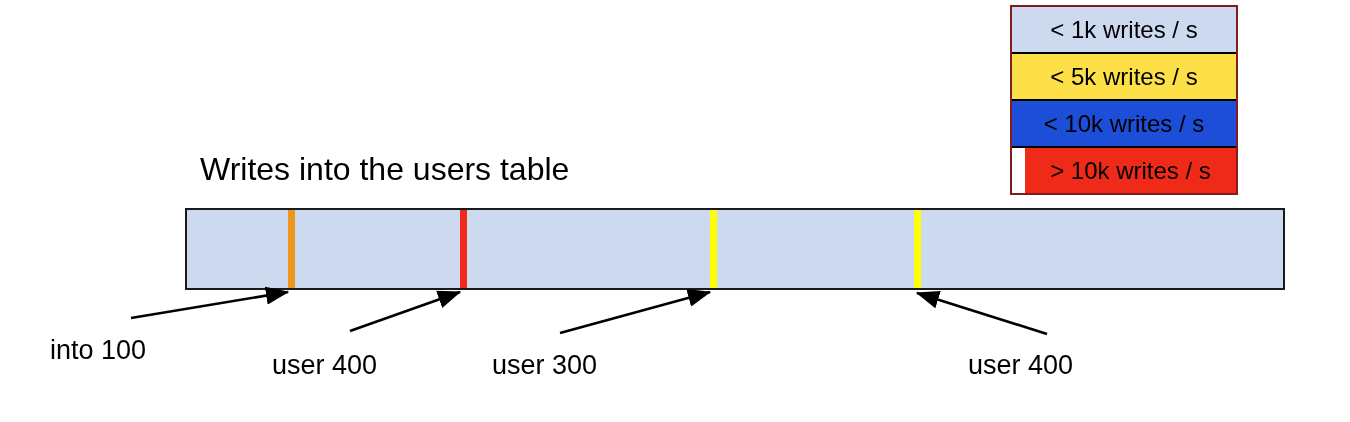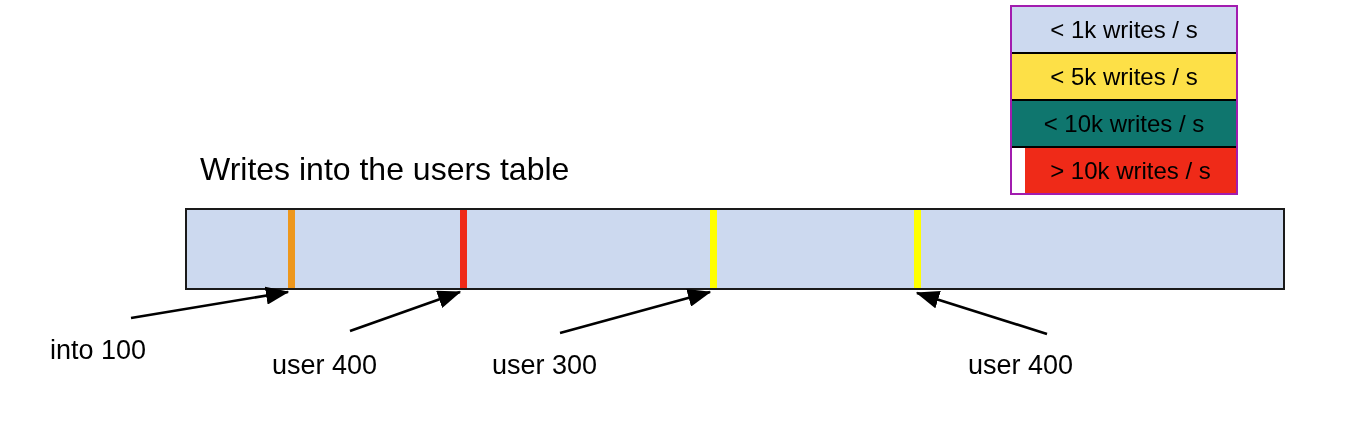--- a/index.html
+++ b/index.html
@@ -20,21 +20,21 @@
     overflow: hidden;
   }
 
   
   #legend {
     position: absolute;
     left: 1010px;
     top: 5px;
     width: 228px;
     height: 190px;
-    border: 2px solid #a21caf;
+    border: 2px solid #7f1d1d;
     box-sizing: border-box;
     display: flex;
     flex-direction: column;
   }
   .legend-row {
     flex: 1 1 0;
     display: flex;
     align-items: center;
     justify-content: center;
     border-bottom: 2px solid #000000;
@@ -100,21 +100,21 @@
 
 <div id="canvas">
 
   <div id="legend">
     <div class="legend-row" style="background:#ccd9ef;">
       <span>&lt; 1k writes / s</span>
     </div>
     <div class="legend-row" style="background:#fde047;">
       <span>&lt; 5k writes / s</span>
     </div>
-    <div class="legend-row" style="background:#0f766e;">
+    <div class="legend-row" style="background:#1d4ed8;">
       <span>&lt; 10k writes / s</span>
     </div>
     <div class="legend-row" style="background:#ef2a18;">
       <span>&gt; 10k writes / s</span>
     </div>
   </div>
 
   <div id="chart-title">Writes into the users table</div>
 
   <div id="bar">

